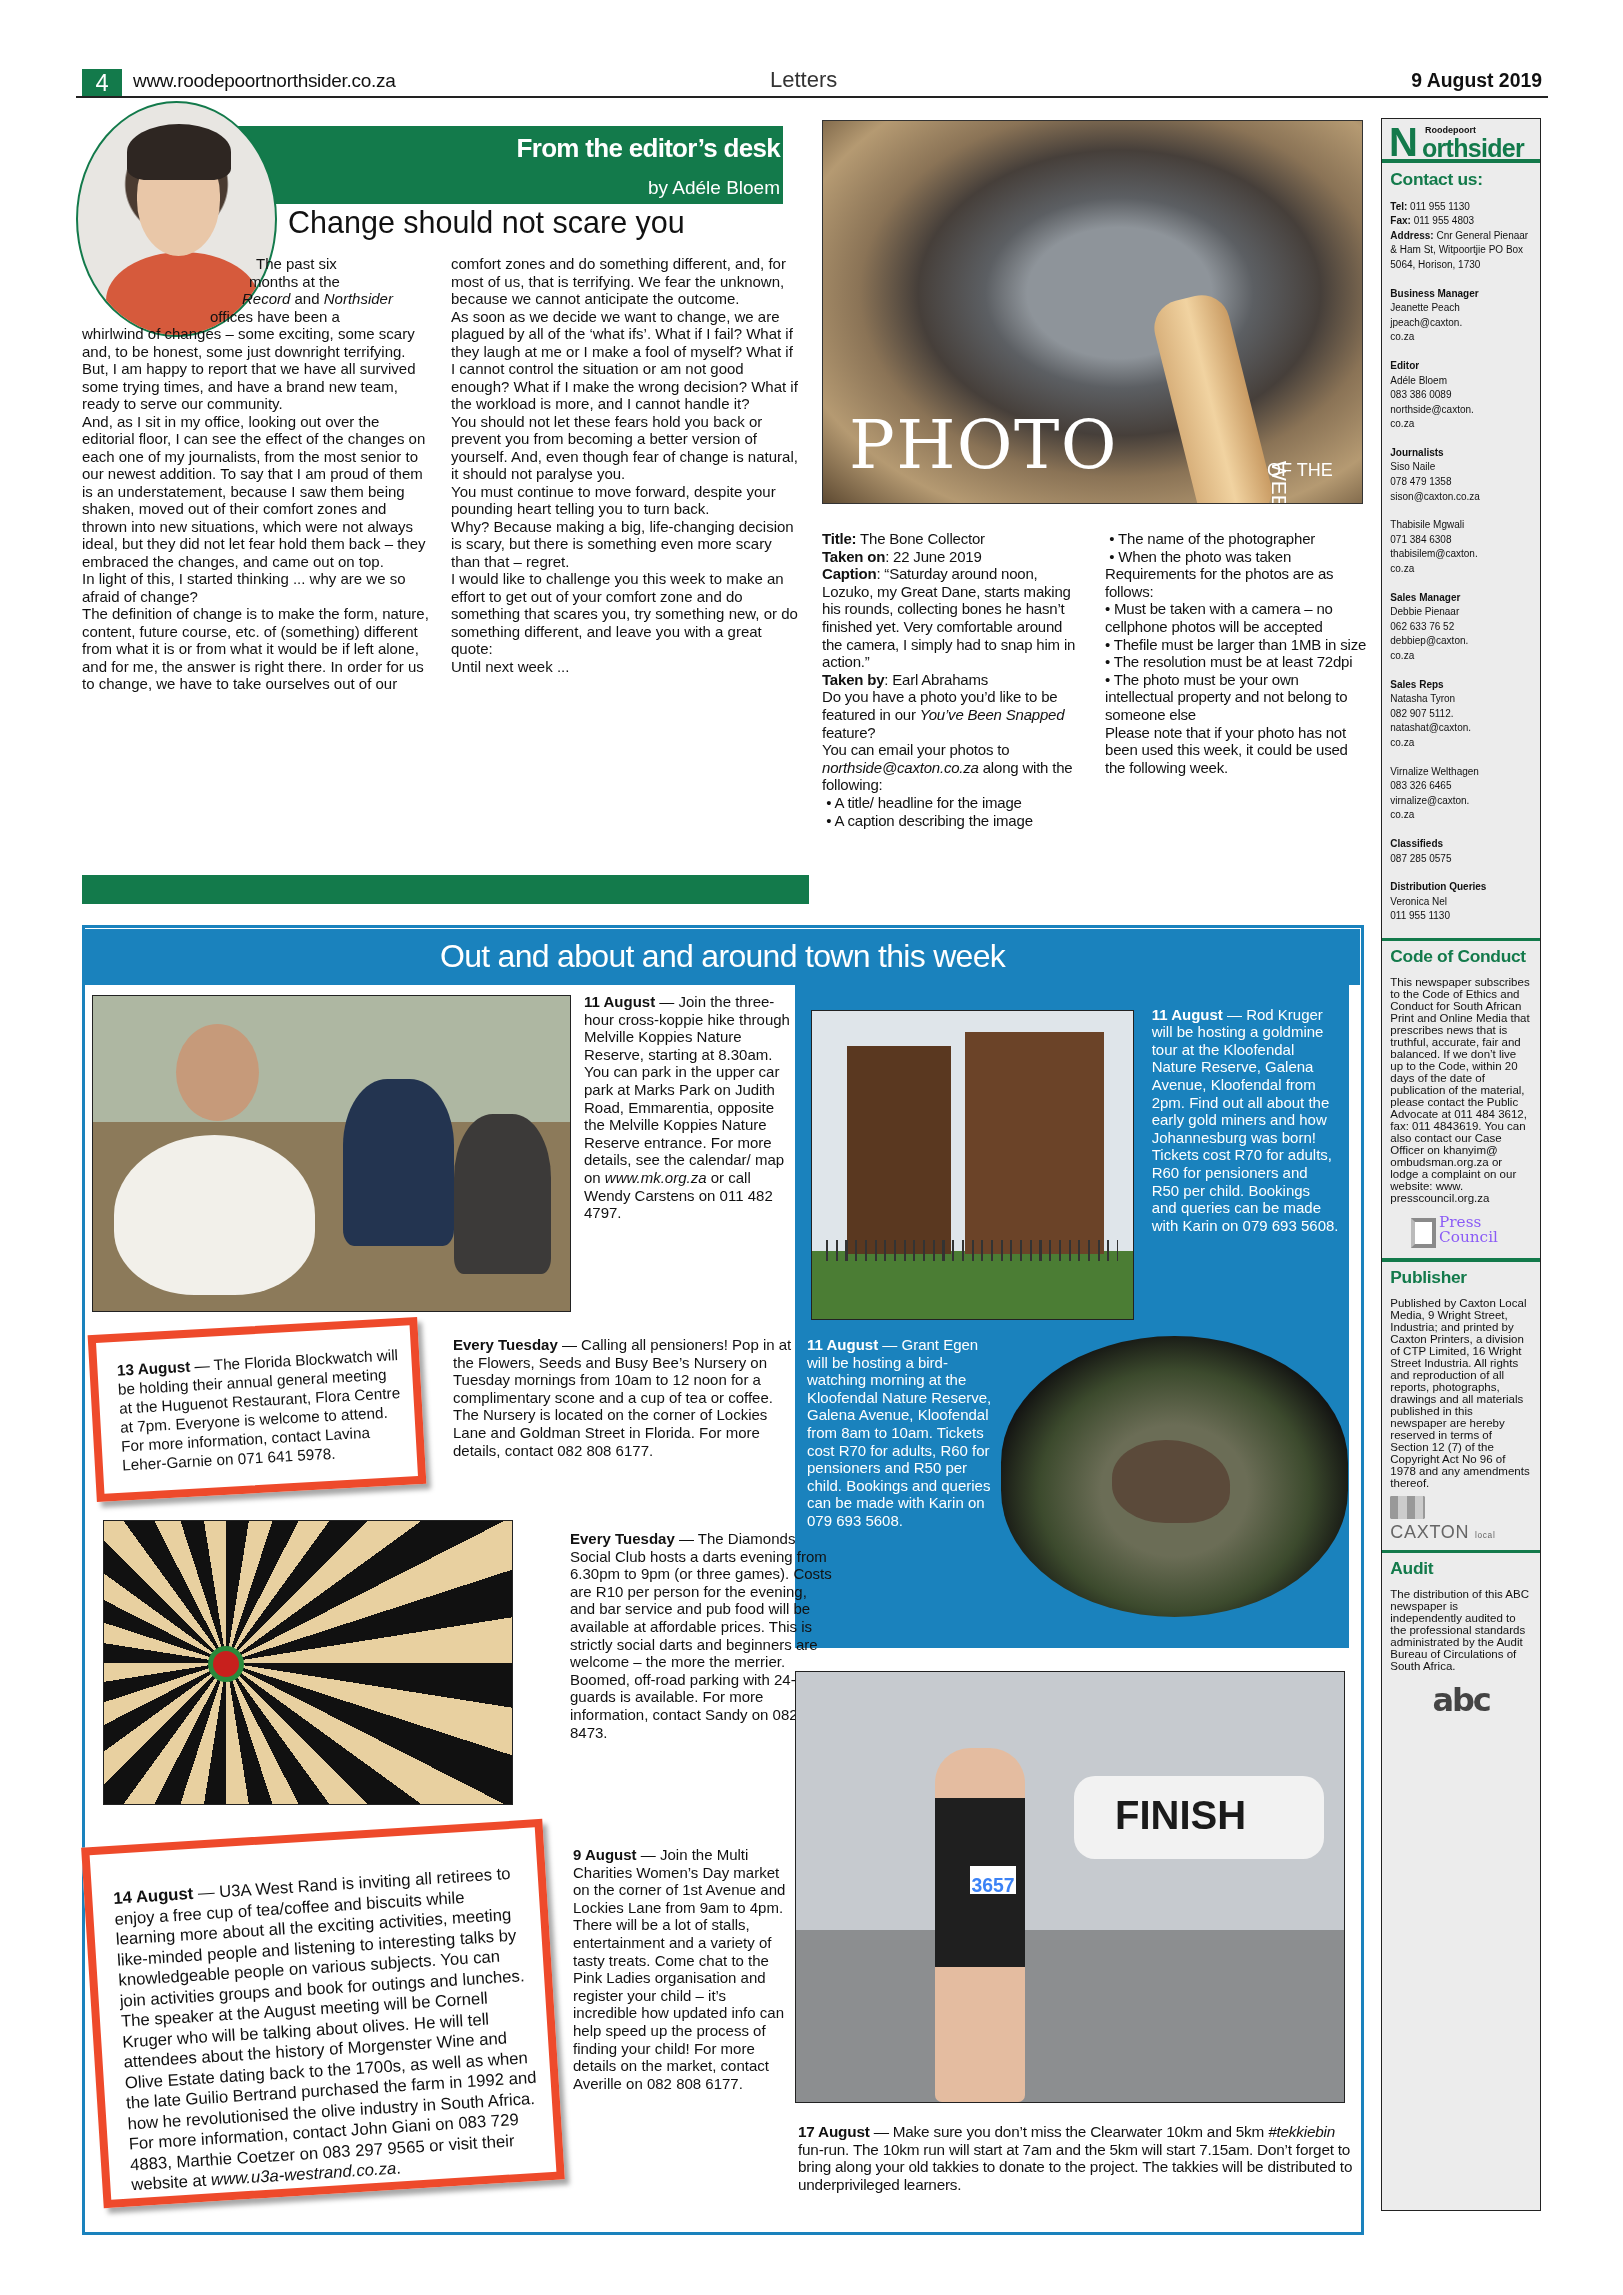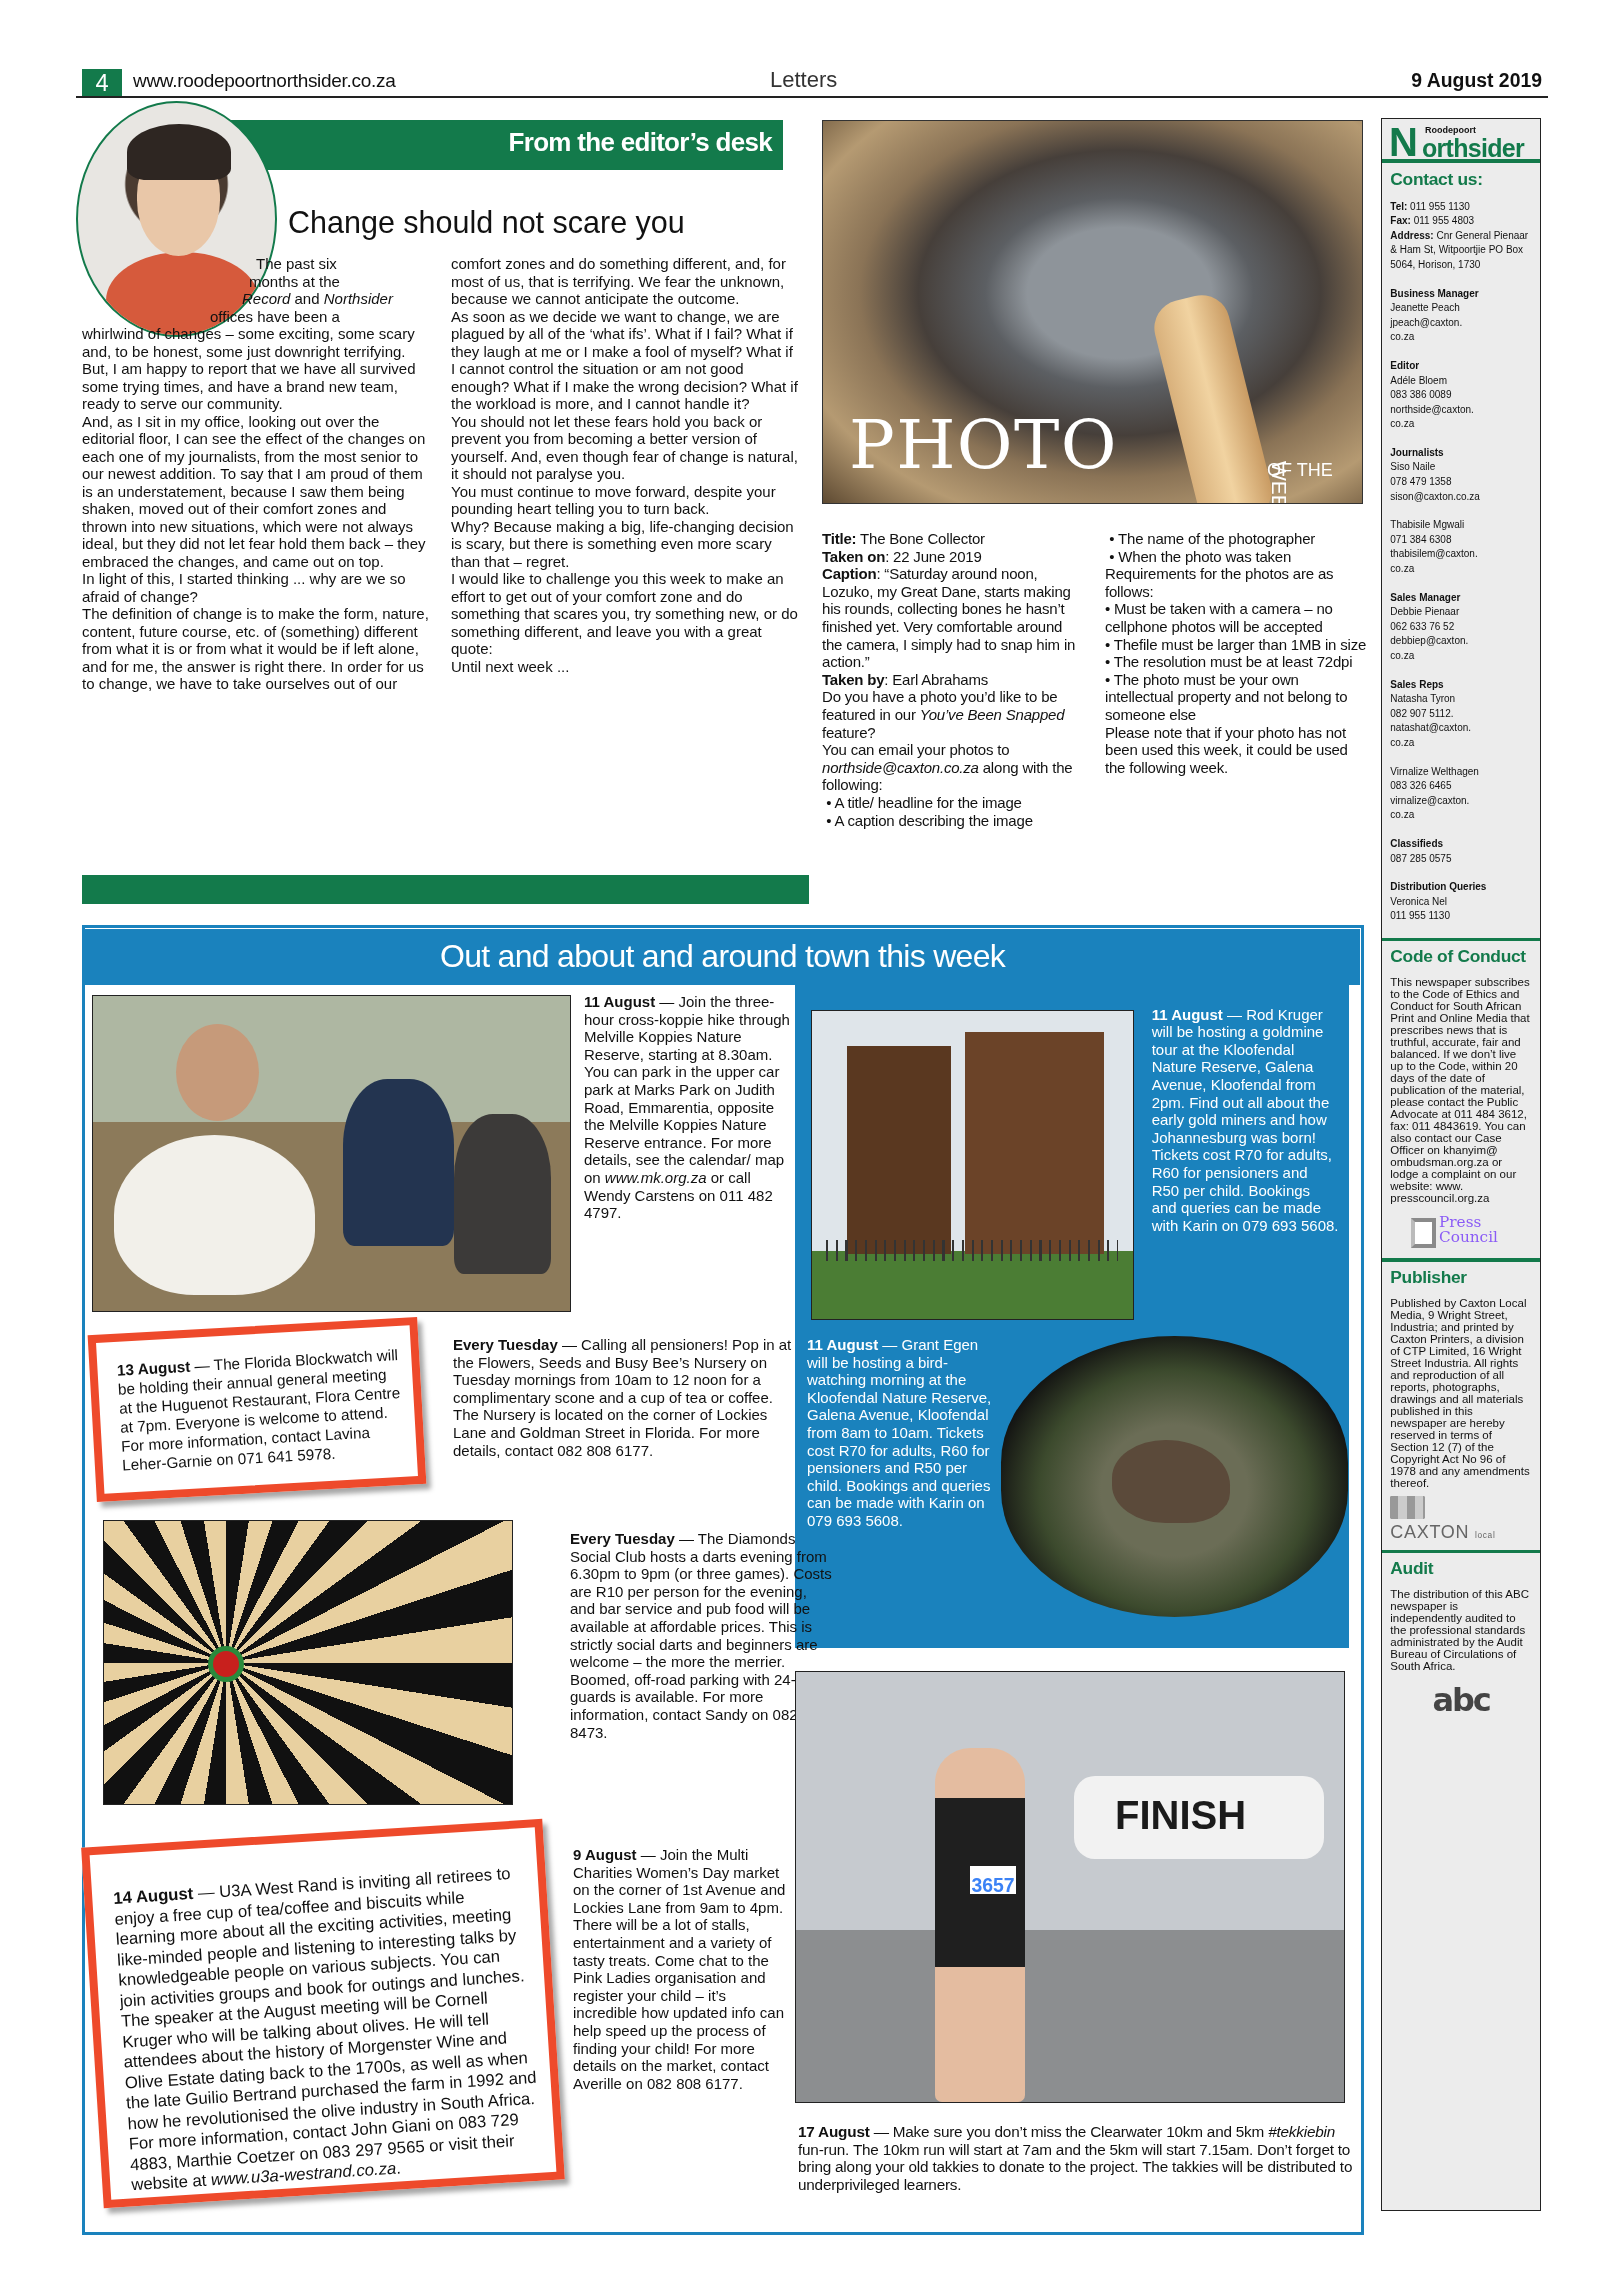--- a/index.html
+++ b/index.html
@@ -12,21 +12,21 @@
   .site-url { left: 133px; top: 70px; font-size: 19px; font-family: "Liberation Sans", sans-serif; letter-spacing: -0.3px; }
   .section-name { left: 770px; top: 67px; font-size: 22px; color: #333; }
   .issue-date { right: 82px; top: 69px; font-size: 19.4px; font-weight: bold; }
   .header-rule { left: 76px; top: 96px; width: 1472px; height: 2.1px; background: #222; }
 
   
   .editor-photo { left: 76px; top: 101px; width: 201px; height: 236px; border-radius: 50%; border: 2.1px solid #137a4b; background: radial-gradient(circle at 50% 35%, #e7d2be 0 18%, #4a3b31 19% 28%, #e8e6e2 29% 60%), linear-gradient(#e6e4e0, #e6e4e0); overflow: hidden; }
   .editor-photo .shirt { position: absolute; left: 28px; bottom: -14px; width: 153px; height: 97px; background: #d65a3c; border-radius: 50% 50% 0 0; }
   .editor-photo .face { position: absolute; left: 59px; top: 42px; width: 83px; height: 111px; background: #e9c7a8; border-radius: 45% 45% 50% 50%; }
   .editor-photo .hair { position: absolute; left: 49px; top: 21px; width: 104px; height: 56px; background: #2e2622; border-radius: 50% 50% 20% 20%; }
-  .editor-banner { left: 172px; top: 120px; width: 611px; height: 50px; background: #137a4b; color: #fff; text-align: right; padding-right: 11px; }
+  .editor-banner { left: 172px; top: 126px; width: 611px; height: 78px; background: #137a4b; color: #fff; text-align: right; padding-right: 3px; }
   .editor-banner .t { font-size: 26px; font-weight: bold; letter-spacing: -0.7px; margin-top: 7px; }
   .editor-banner .b { font-size: 19px; margin-top: 13px; }
   .editorial-headline { left: 288px; top: 205px; font-size: 30.5px; }
   .body-text { font-size: 15px; line-height: 17.5px; }
   .ed-col1 { left: 82px; top: 255px; width: 351px; }
   .ed-col2 { left: 451px; top: 255px; width: 347px; }
   .green-bar { left: 82px; top: 875px; width: 727px; height: 29px; background: #137a4b; }
 
   
   .photo-week { left: 822px; top: 120px; width: 541px; height: 384px; border: 1.4px solid #333; overflow: hidden;

